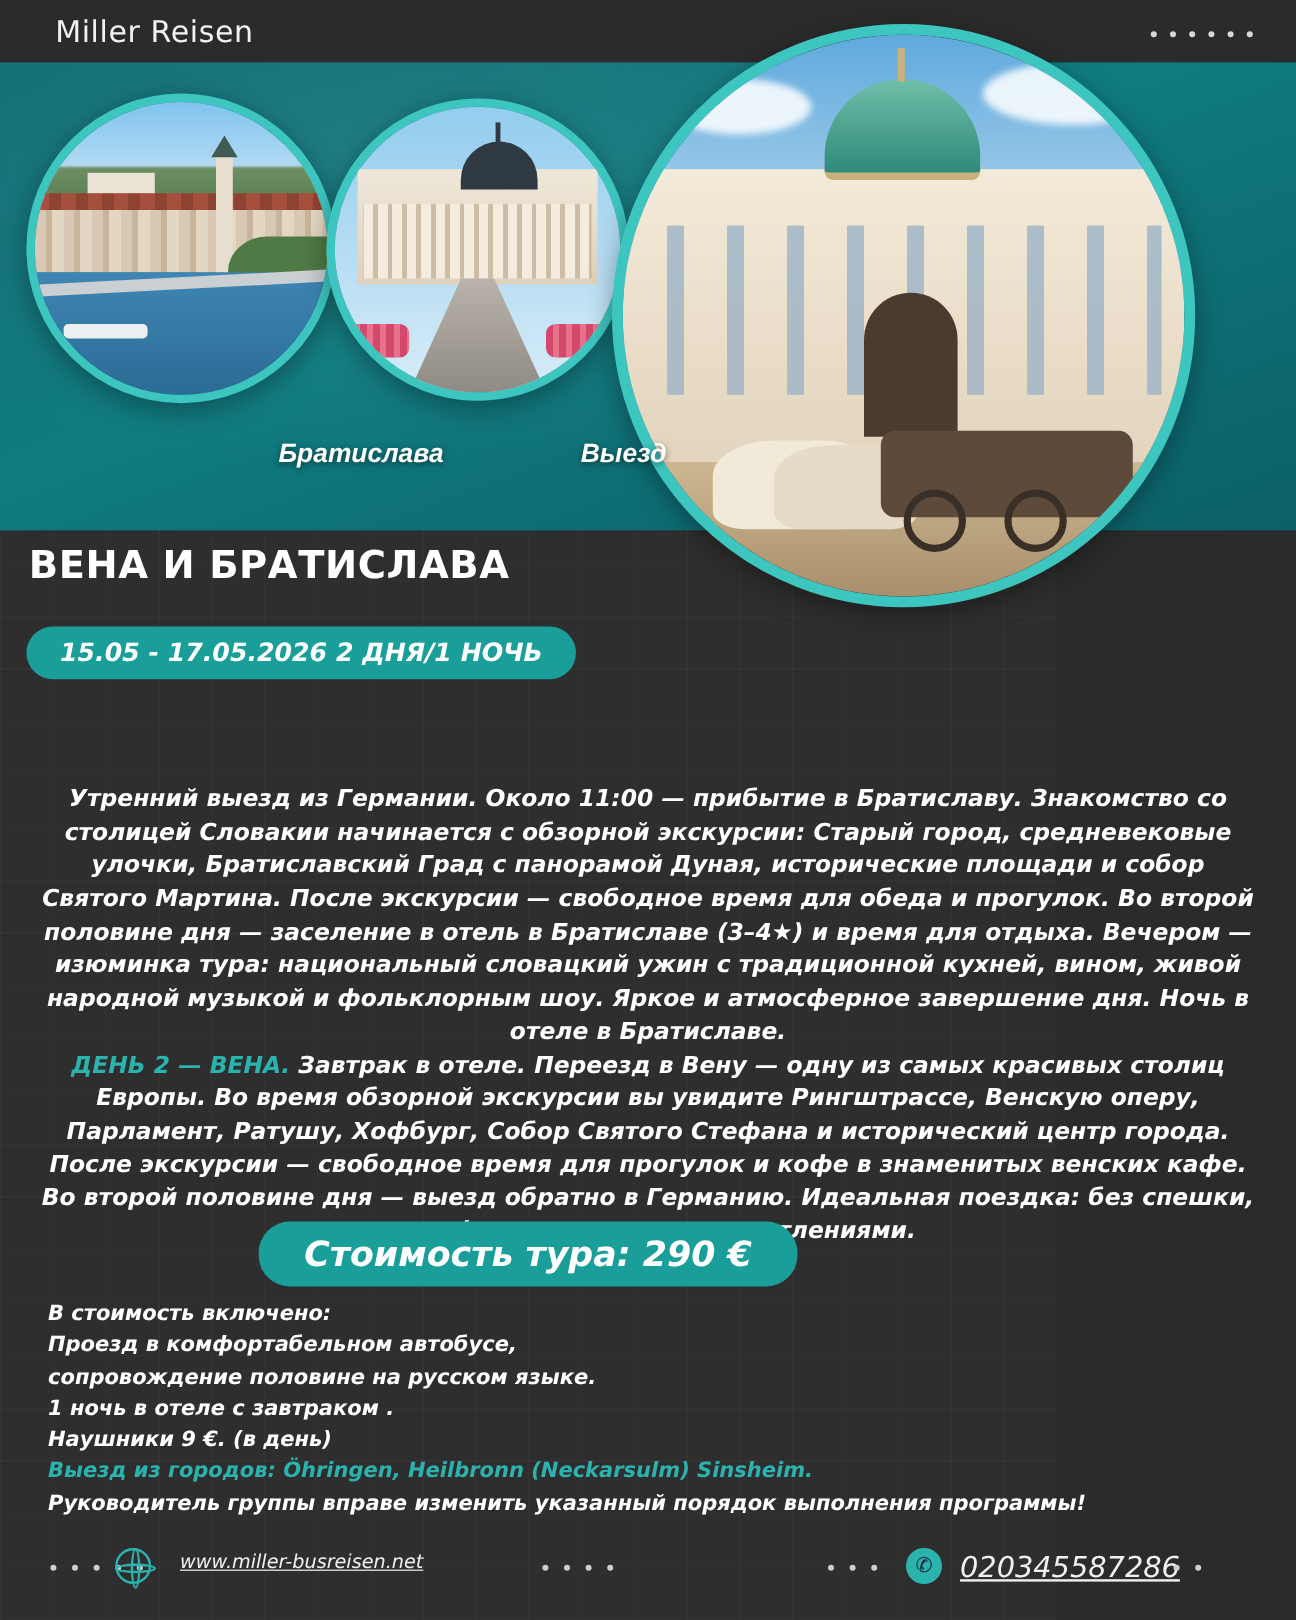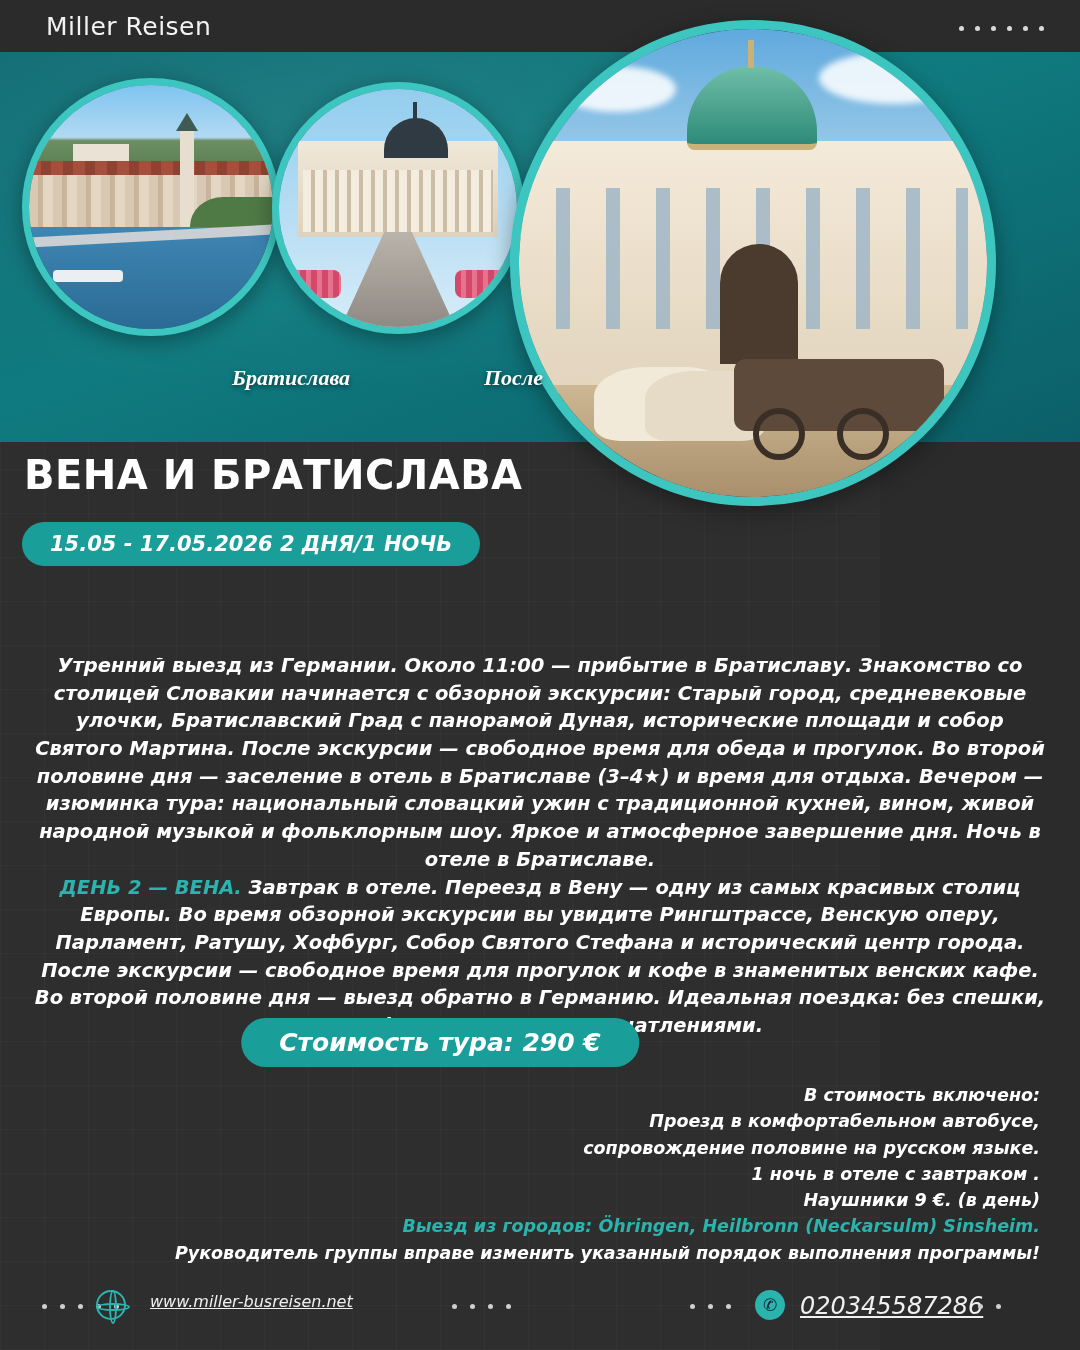--- a/index.html
+++ b/index.html
@@ -131,29 +131,29 @@
   .p3-cab   { position:absolute; left:46%; bottom:14%; width:210px; height:72px;
               background:#5d4a3a; border-radius:12px; }
   .p3-wheel { position:absolute; bottom:8%; width:52px; height:52px;
               border:6px solid #3a2f26; border-radius:50%; background:transparent; }
   .p3-w1 { left:50%; } .p3-w2 { left:68%; }
 
   
   .cap {
     position:absolute; color:#ffffff; font-style:italic; font-weight:bold;
     font-size:22px; text-shadow:0 2px 5px rgba(0,0,0,0.5);
-    font-family:Liberation Serif, serif;
+    font-family:Liberation Sans, sans-serif;
   }
   .cap-bratislava { left:232px; top:365px; }
   .cap-vienna     { left:484px; top:365px; }
 
   
   .title {
     position:absolute; left:24px; top:452px;
-    color:#ffffff; font-size:40px; font-weight:bold;
+    color:#ffffff; font-size:32px; font-weight:bold;
     letter-spacing:0.5px;
     font-family:"DejaVu Sans", sans-serif;
   }
   .date-pill {
     position:absolute; left:22px; top:522px;
     background:#1a9e9a; color:#ffffff;
     padding:10px 28px; border-radius:22px;
     font-size:21px; font-weight:bold; font-style:italic;
     font-family:"DejaVu Sans", sans-serif;
   }
@@ -170,28 +170,28 @@
     text-align:center; color:#ffffff;
     font-size:19.5px; font-weight:bold; font-style:italic; line-height:1.42;
     font-family:"DejaVu Sans", sans-serif;
   }
   .day2-label { color:#2bb3ae; }
 
   .price-pill {
     position:absolute; left:50%; transform:translateX(-50%); top:1018px;
     background:#1a9e9a; color:#ffffff;
     padding:10px 38px; border-radius:26px;
-    font-size:25px; font-weight:bold; font-style:italic;
+    font-size:29px; font-weight:bold; font-style:italic;
     font-family:"DejaVu Sans", sans-serif;
     white-space:nowrap;
   }
 
   .included {
     position:absolute; top:1082px; left:40px; width:1000px;
-    text-align:right; color:#ffffff;
+    text-align:left; color:#ffffff;
     font-size:17.5px; font-weight:bold; font-style:italic; line-height:1.5;
     font-family:"DejaVu Sans", sans-serif;
   }
   .cities-line { color:#2bb3ae; }
   .attention { color:#2bb3ae; }
 
   
   .footer {
     position:absolute; bottom:0; left:0; width:1080px; height:86px;
   }
@@ -285,21 +285,21 @@
       <div class="p3-ground"></div>
       <div class="p3-horse"></div>
       <div class="p3-horse2"></div>
       <div class="p3-cab"></div>
       <div class="p3-wheel p3-w1"></div>
       <div class="p3-wheel p3-w2"></div>
     </div>
   </div>
 
   <div class="cap cap-bratislava">Братислава</div>
-  <div class="cap cap-vienna">После</div>
+  <div class="cap cap-vienna">Выезд</div>
 
   <div class="title">ВЕНА И БРАТИСЛАВА</div>
   <div class="date-pill">15.05 - 17.05.2026  2 ДНЯ/1 НОЧЬ</div>
 
 
   <div class="body-text">
     <span>Утренний выезд из Германии. Около 11:00 — прибытие в Братиславу. Знакомство со столицей Словакии начинается с обзорной экскурсии: Старый город, средневековые улочки, Братиславский Град с панорамой Дуная, исторические площади и собор Святого Мартина. После экскурсии — свободное время для обеда и прогулок. Во второй половине дня — заселение в отель в Братиславе (3–4★) и время для отдыха.  Вечером — изюминка тура: национальный словацкий ужин с традиционной кухней, вином, живой народной музыкой и фольклорным шоу. Яркое и атмосферное завершение дня. Ночь в отеле в Братиславе.</span>
     <br>
     <span class="day2-label">ДЕНЬ 2 — ВЕНА.</span><span> Завтрак в отеле. Переезд в Вену — одну из самых красивых столиц Европы. Во время обзорной экскурсии вы увидите Рингштрассе, Венскую оперу, Парламент, Ратушу, Хофбург, Собор Святого Стефана и исторический центр города. После экскурсии — свободное время для прогулок и кофе в знаменитых венских кафе. Во второй половине дня — выезд обратно в Германию. Идеальная поездка: без спешки, с комфортом и яркими впечатлениями.</span>
   </div>

